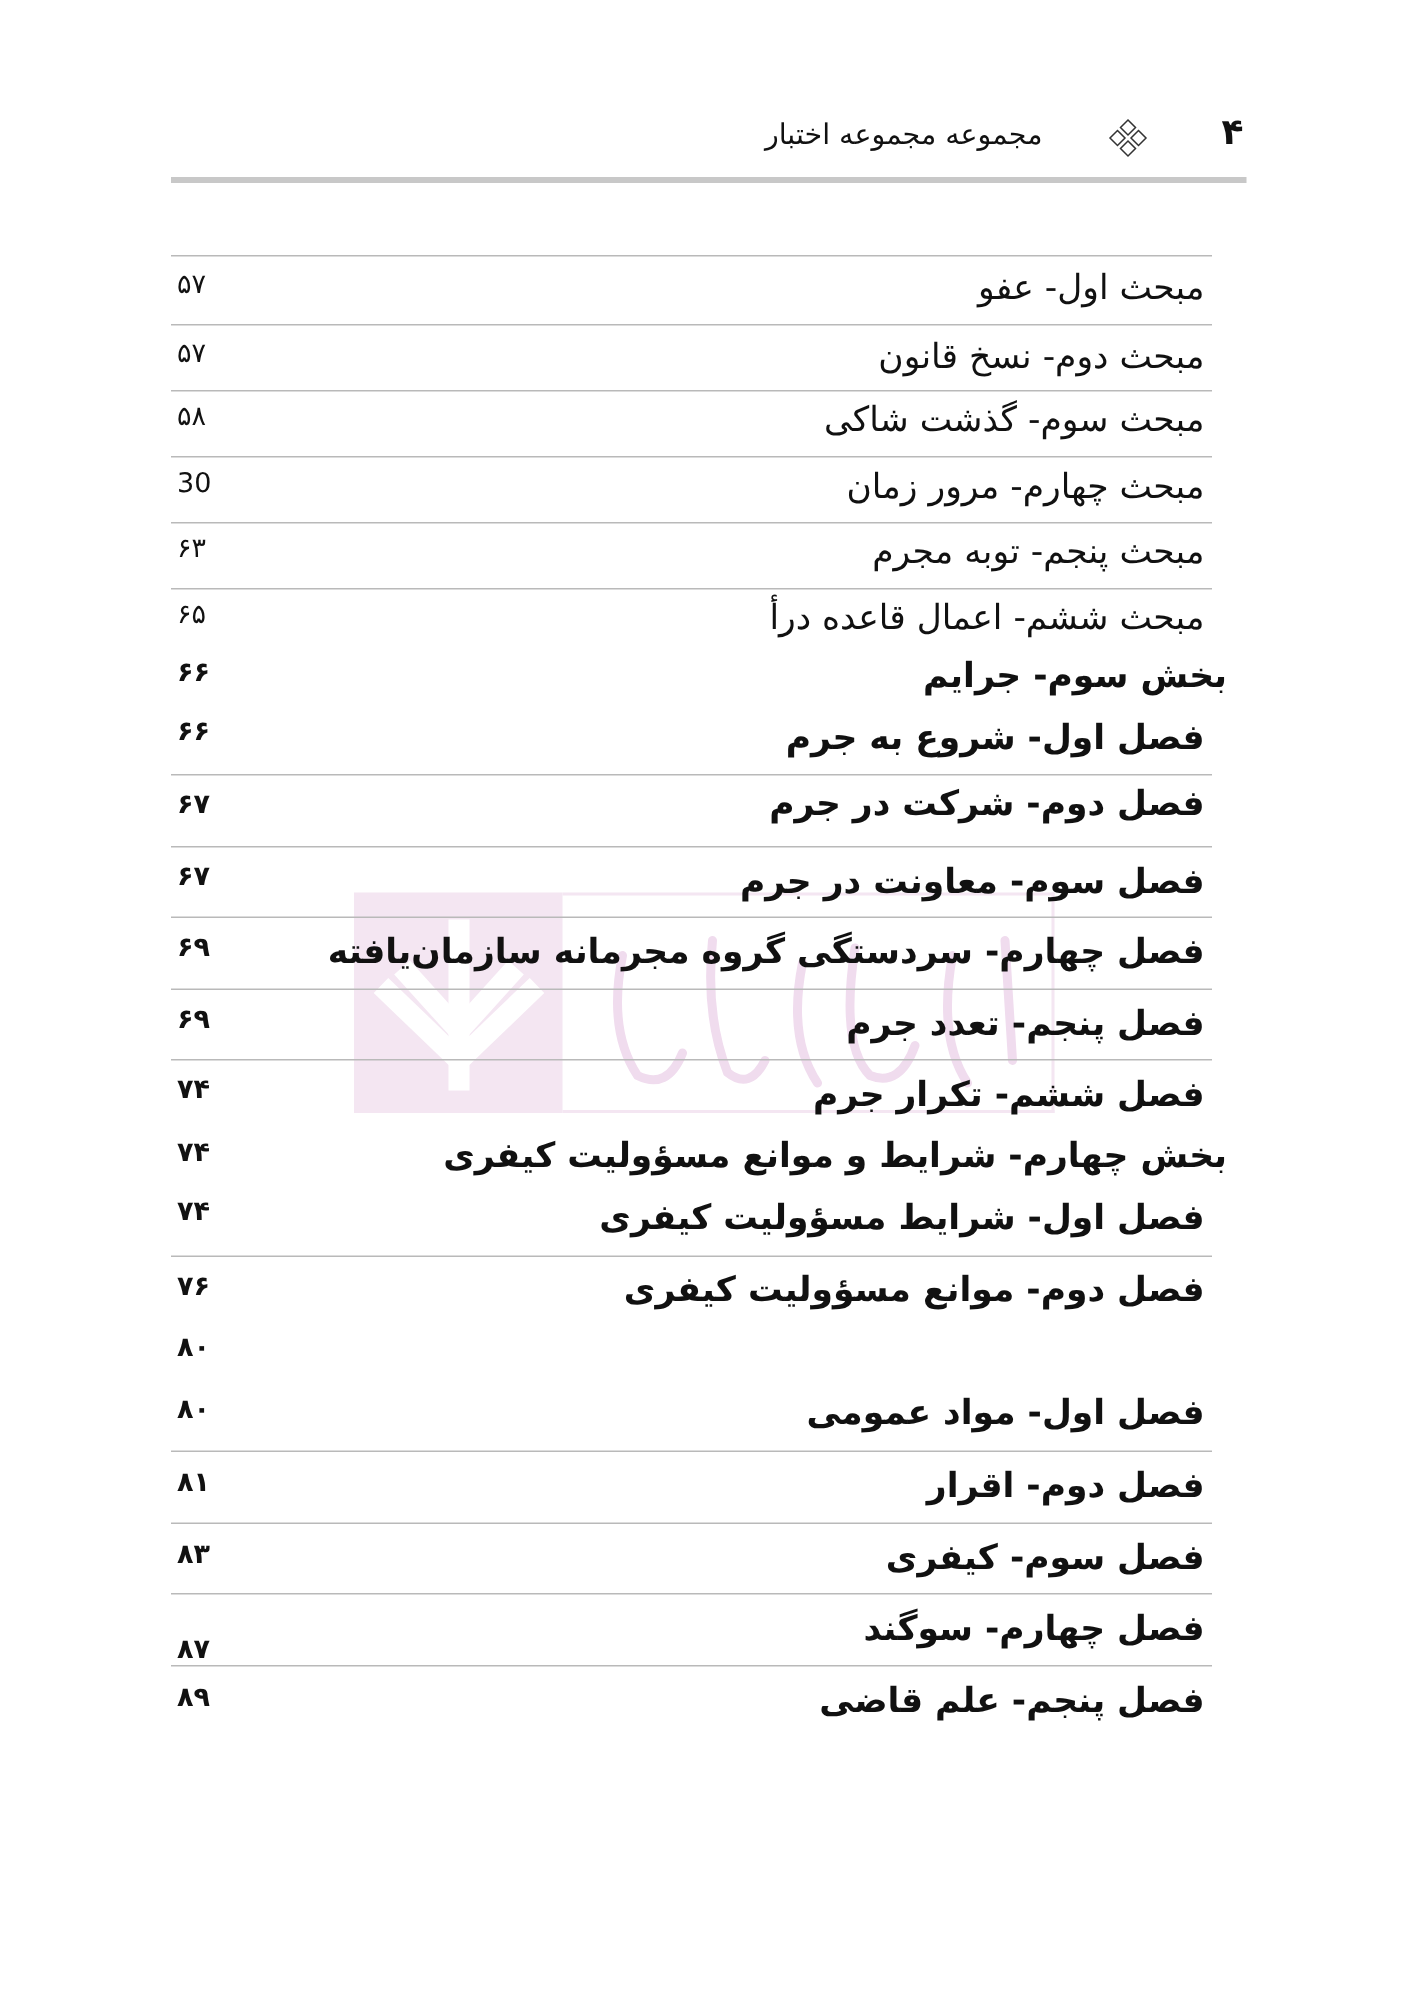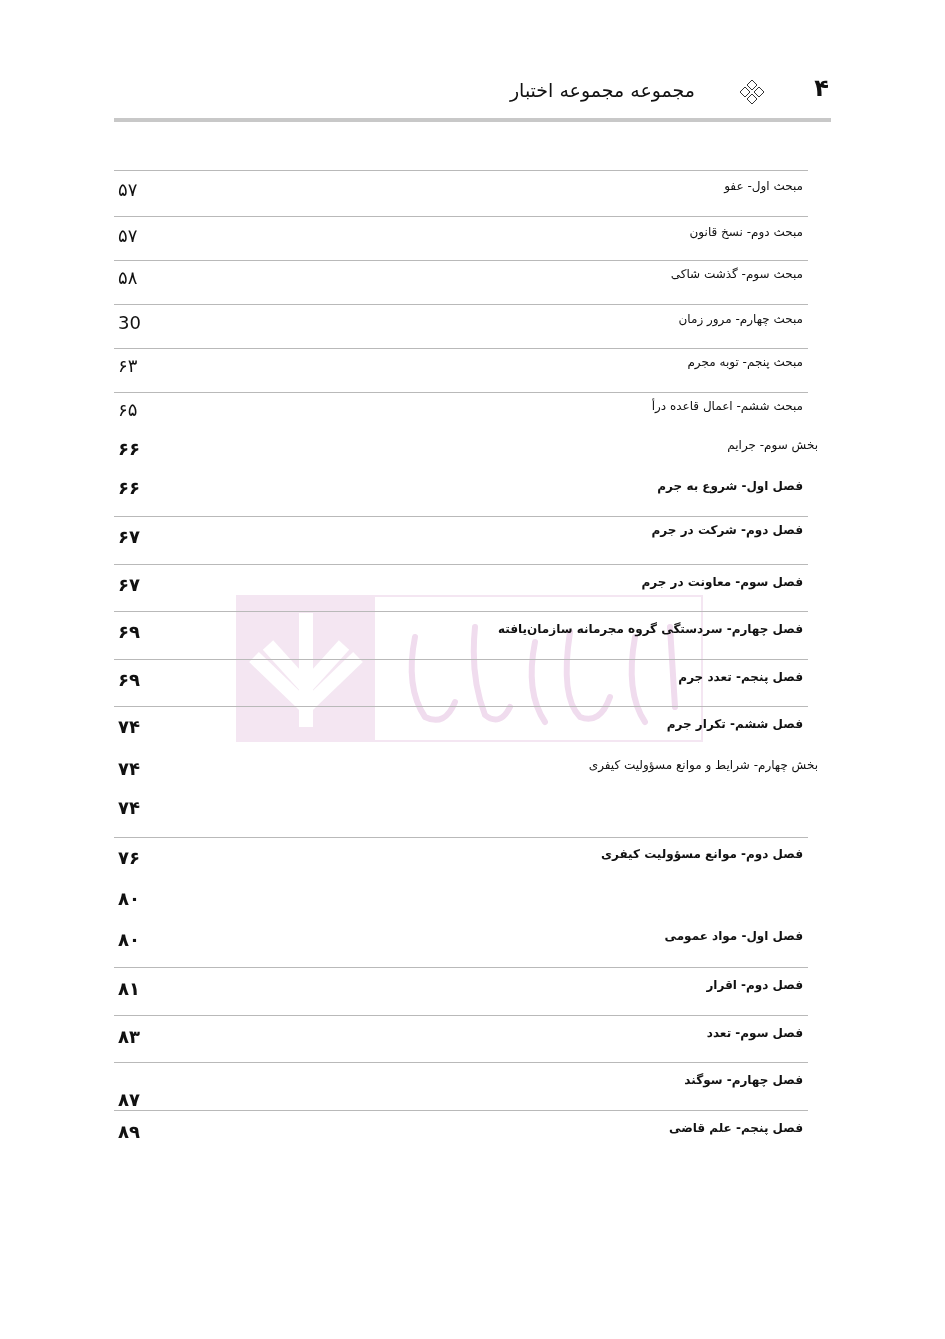--- a/index.html
+++ b/index.html
@@ -11,23 +11,23 @@
     .book-title { position: absolute; right: 136px; top: 13px; font-size: 19px; direction: rtl; white-space: nowrap; }
     .header-rule { position: absolute; left: 114px; top: 118px; width: 717px; height: 4px; background: #c8c8c8; }
 
     .watermark { position: absolute; left: 236px; top: 595px; width: 469px; height: 147px; z-index: 0; pointer-events: none; }
     .wm-left { position: absolute; left: 0; top: 0; width: 139px; height: 147px; background: #f4e6f2; }
     .wm-right { position: absolute; left: 139px; top: 0; width: 326px; height: 143px; border: 2px solid #f4e6f2; border-left: none; }
 
     .toc { position: absolute; left: 0; top: 0; width: 945px; z-index: 1; }
     .row { position: absolute; left: 114px; width: 694px; direction: rtl; }
     .row.line { border-top: 1.5px solid #b9b9b9; }
-    .row .title { position: absolute; right: 5px; white-space: nowrap; font-size: 12px; }
+    .row .title { position: absolute; right: 5px; white-space: nowrap; font-size: 23px; }
     .row .pnum { position: absolute; left: 4px; font-size: 18px; white-space: nowrap; }
-    .row.section .title { right: -10px; font-weight: normal; }
+    .row.section .title { right: -10px; font-weight: bold; }
     .row.chapter .title, .row.section .pnum, .row.chapter .pnum { font-weight: bold; }
     .row.mabhas .title, .row.mabhas .pnum { font-weight: normal; }
   </style>
 </head>
 <body>
 
 <div class="header">
   <span class="page-num">۴</span>
   <svg class="ornament" viewBox="0 0 28 28">
     <g fill="none" stroke="#333" stroke-width="1">
@@ -121,40 +121,41 @@
   <div class="row line chapter" style="top:706px;height:48px">
     <span class="title" style="top:10px">فصل ششم- تکرار جرم</span>
     <span class="pnum" style="top:9px">۷۴</span>
   </div>
 
   <div class="row section" style="top:755px;height:38px">
     <span class="title" style="top:3px">بخش چهارم- شرایط و موانع مسؤولیت کیفری</span>
     <span class="pnum" style="top:3px">۷۴</span>
   </div>
   <div class="row chapter" style="top:793px;height:44px">
+    <span class="title" style="top:6px">فصل اول- شرایط مسؤولیت کیفری</span>
     <span class="pnum" style="top:4px">۷۴</span>
   </div>
   <div class="row line chapter" style="top:837px;height:46px">
     <span class="title" style="top:9px">فصل دوم- موانع مسؤولیت کیفری</span>
     <span class="pnum" style="top:9px">۷۶</span>
   </div>
 
   <div class="row section" style="top:885px;height:38px">
     <span class="pnum" style="top:3px">۸۰</span>
   </div>
   <div class="row chapter" style="top:923px;height:44px">
     <span class="title" style="top:6px">فصل اول- مواد عمومی</span>
     <span class="pnum" style="top:6px">۸۰</span>
   </div>
   <div class="row line chapter" style="top:967px;height:48px">
     <span class="title" style="top:10px">فصل دوم- اقرار</span>
     <span class="pnum" style="top:10px">۸۱</span>
   </div>
   <div class="row line chapter" style="top:1015px;height:47px">
-    <span class="title" style="top:10px">فصل سوم- تعدد</span>
+    <span class="title" style="top:10px">فصل سوم- کیفری</span>
     <span class="pnum" style="top:10px">۸۳</span>
   </div>
   <div class="row line chapter" style="top:1062px;height:48px">
     <span class="title" style="top:10px">فصل چهارم- سوگند</span>
     <span class="pnum" style="top:26px">۸۷</span>
   </div>
   <div class="row line chapter" style="top:1110px;height:48px">
     <span class="title" style="top:10px">فصل پنجم- علم قاضی</span>
     <span class="pnum" style="top:10px">۸۹</span>
   </div>

